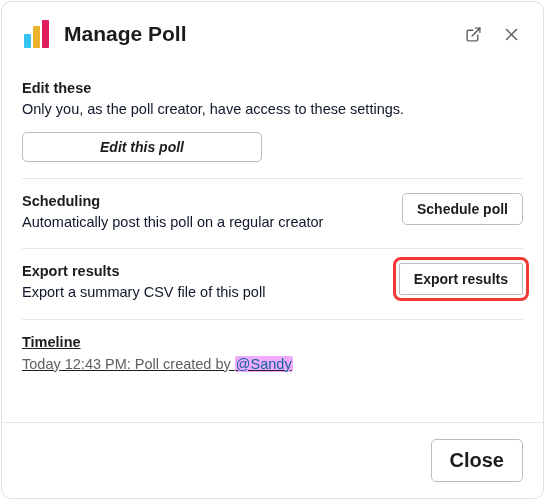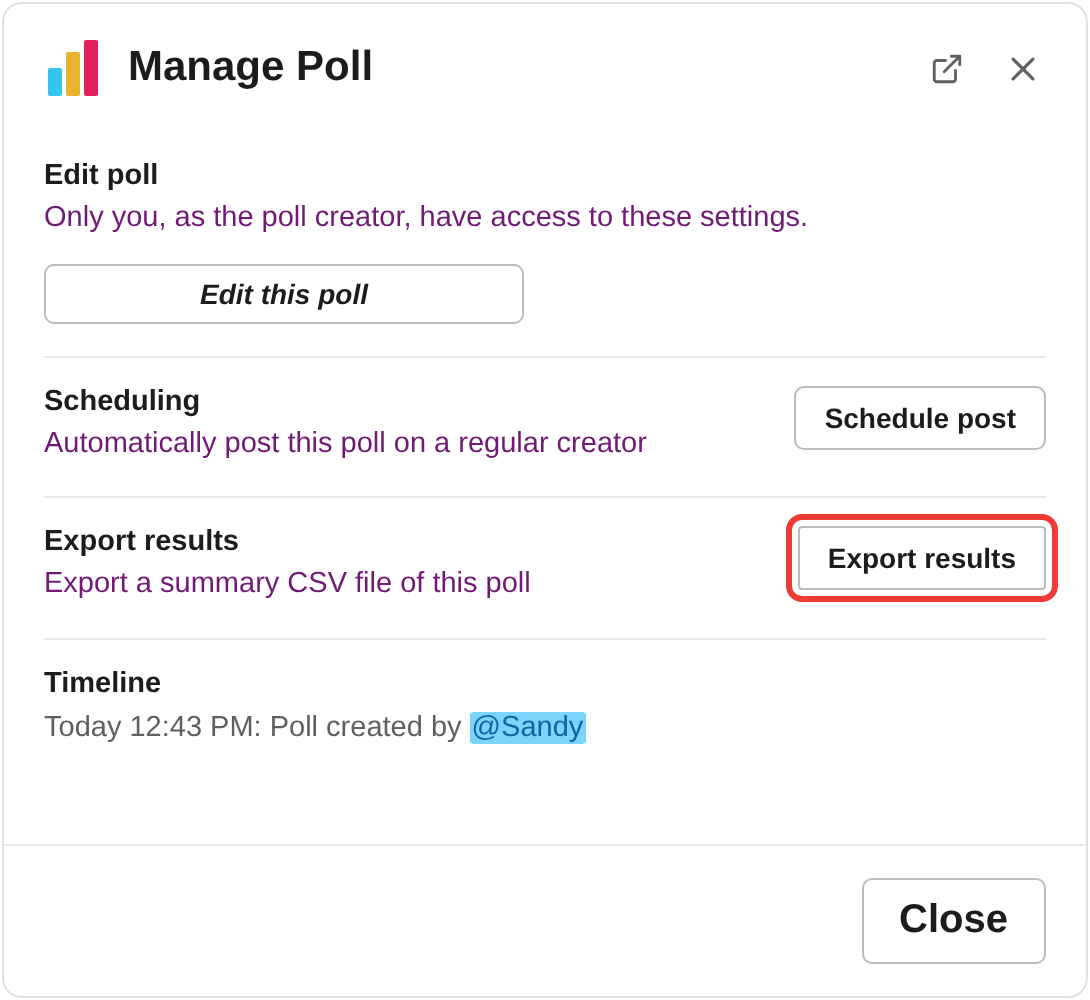--- a/index.html
+++ b/index.html
@@ -60,36 +60,37 @@
       padding: 4px 20px 10px 20px;
       flex: 1;
       overflow: auto;
     }
     .section {
       padding: 14px 0 16px 0;
       border-bottom: 1px solid #e8e8e8;
     }
     .section:last-child {
       border-bottom: none;
+      text-decoration: underline;
     }
     .section-row {
       display: flex;
       align-items: flex-start;
       justify-content: space-between;
       gap: 25px;
     }
     .section-text { flex: 1; }
     .sec-title {
       font-size: 14.5px;
       font-weight: 700;
       margin-bottom: 4px;
     }
     .sec-desc {
       font-size: 14.5px;
-      color: #701a75;
+      color: #0f172a;
       line-height: 1.35;
     }
     .btn {
       border: 1px solid #bcbcbc;
       background: #fff;
       border-radius: 5px;
       padding: 7px 14px;
       font-size: 14px;
       font-weight: 700;
       cursor: pointer;
@@ -108,21 +109,21 @@
       outline: 3px solid #ee3b33;
       outline-offset: 3px;
       border-radius: 2px;
     }
     .timeline-entry {
       font-size: 14.5px;
       color: #616061;
       margin-top: 6px;
     }
     .mention {
-      background: #7dd3fc;
+      background: #f0abfc;
       color: #1264a3;
       border-radius: 2px;
       padding: 0 1px;
     }
     .footer {
       border-top: 1px solid #e8e8e8;
       padding: 16px 20px;
       display: flex;
       justify-content: flex-end;
     }
@@ -155,32 +156,32 @@
             <line x1="5" y1="5" x2="19" y2="19"></line>
             <line x1="19" y1="5" x2="5" y2="19"></line>
           </svg>
       </div>
     </div>
   </div>
 
   <div class="body">
 
     <div class="section">
-      <div class="sec-title">Edit poll</div>
+      <div class="sec-title">Edit these</div>
       <div class="sec-desc">Only you, as the poll creator, have access to these settings.</div>
       <button class="btn btn-wide">Edit this poll</button>
     </div>
 
     <div class="section">
       <div class="section-row">
         <div class="section-text">
           <div class="sec-title">Scheduling</div>
           <div class="sec-desc">Automatically post this poll on a regular creator</div>
         </div>
-        <button class="btn">Schedule post</button>
+        <button class="btn">Schedule poll</button>
       </div>
     </div>
 
     <div class="section">
       <div class="section-row">
         <div class="section-text">
           <div class="sec-title">Export results</div>
           <div class="sec-desc">Export a summary CSV file of this poll</div>
         </div>
         <button class="btn highlight-box">Export results</button>

